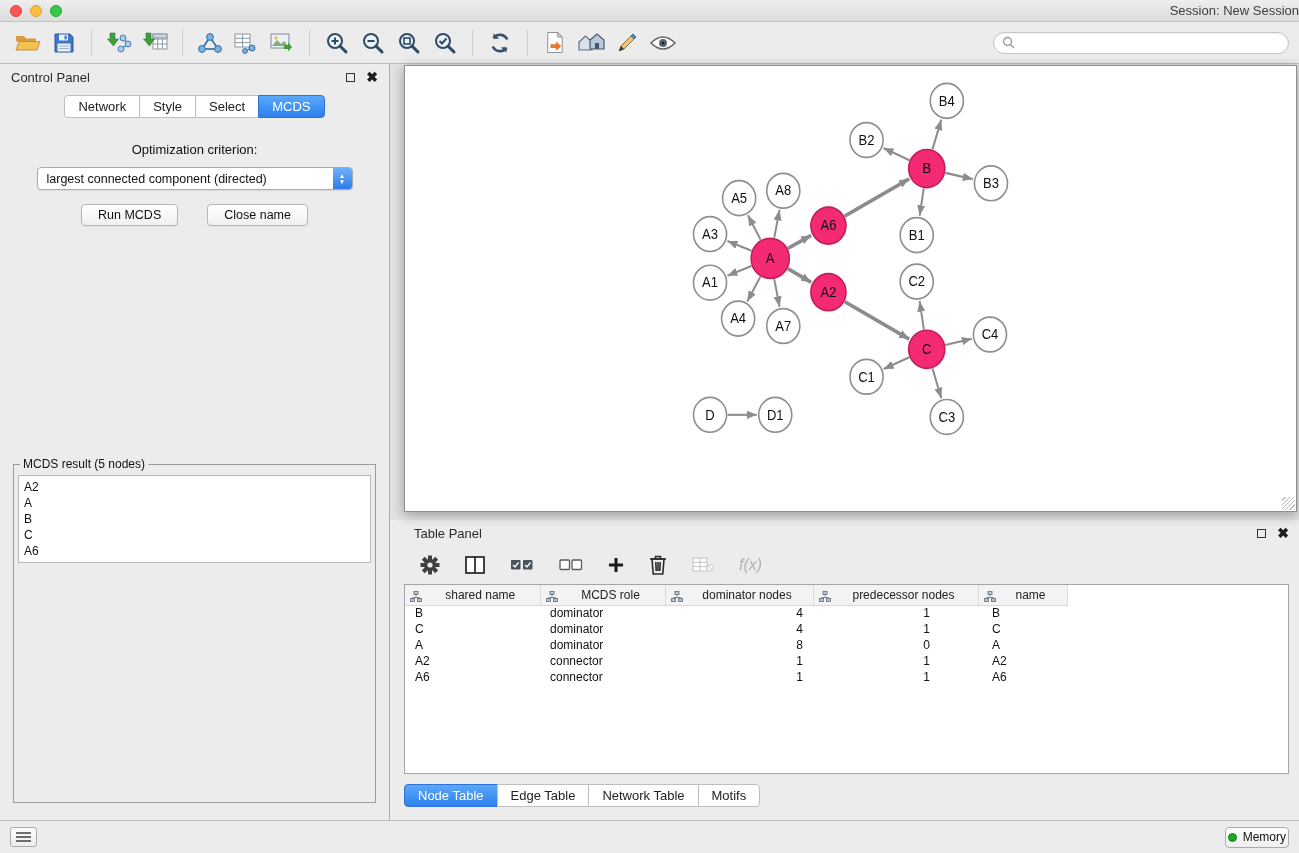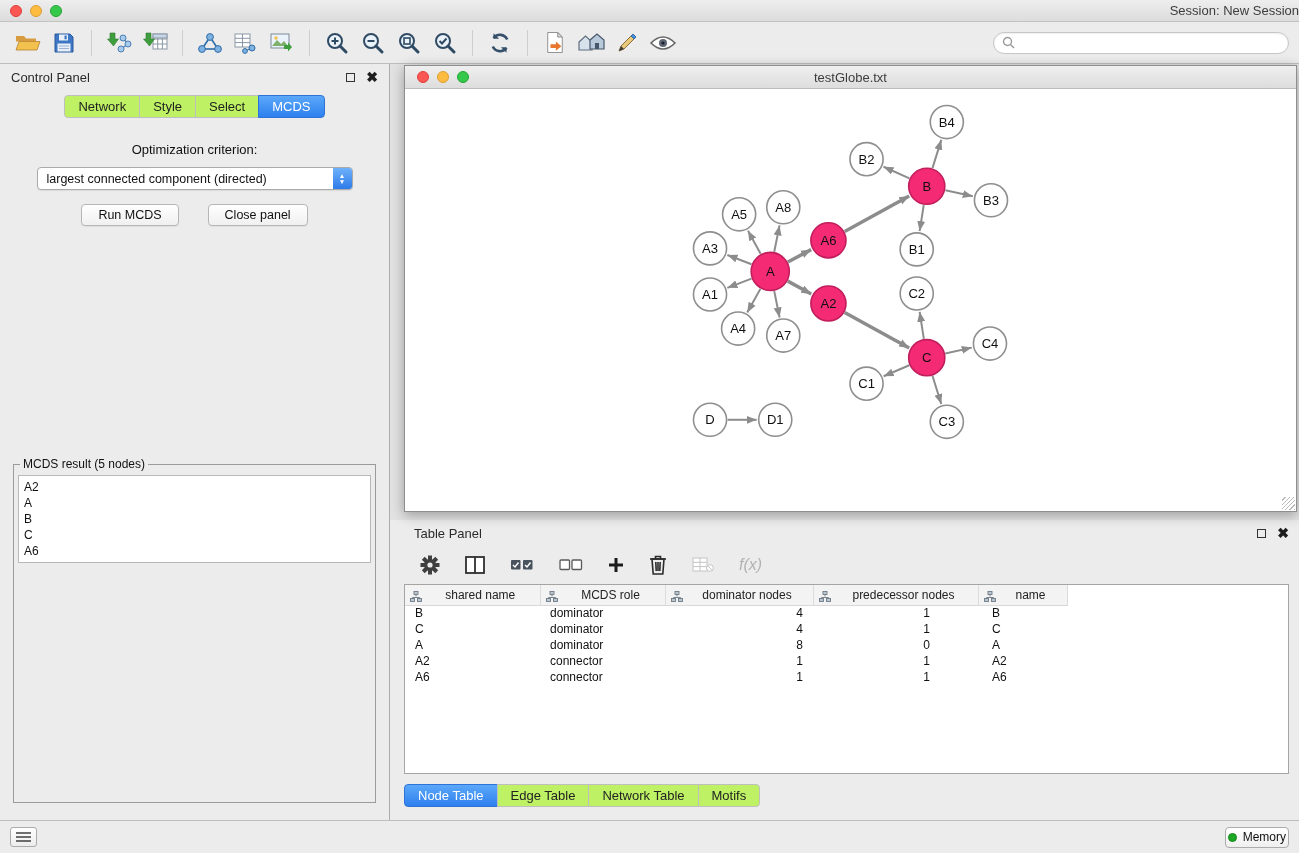--- a/index.html
+++ b/index.html
@@ -19,21 +19,21 @@
   .search-wrap{margin-left:auto;width:296px;height:22px;background:#fff;border:1px solid #c6c6c6;border-radius:12px;display:flex;align-items:center;padding:0 8px;gap:5px;box-shadow:inset 0 1px 2px rgba(0,0,0,.07)}
   .search-wrap input{border:none;outline:none;flex:1;font-size:12px;background:transparent;font-family:"Liberation Sans",sans-serif}
   
   .content{display:flex;height:756px}
   .control-panel{width:390px;background:#ececec;border-right:1px solid #acacac;display:flex;flex-direction:column;flex:none}
   .panel-header{height:26px;display:flex;align-items:center;padding:0 11px;font-size:13px;color:#2b2b2b;flex:none}
   .panel-controls{margin-left:auto;display:flex;gap:11px;align-items:center}
   .float-box{width:9px;height:9px;border:1.5px solid #333;display:inline-block}
   .close-x{font-size:14px;font-weight:bold;color:#1d1d1d;line-height:1}
   .cp-tabs{display:flex;justify-content:center;margin-top:5px}
-  .seg-tab{font-size:13px;padding:3px 13px;border:1px solid #bfbfbf;background:#bef264;margin-left:-1px;color:#222;cursor:default;white-space:nowrap}
+  .seg-tab{font-size:13px;padding:3px 13px;border:1px solid #bfbfbf;background:#ffffff;margin-left:-1px;color:#222;cursor:default;white-space:nowrap}
   .seg-tab:first-child{border-radius:4px 0 0 4px;margin-left:0}
   .seg-tab:last-child{border-radius:0 4px 4px 0}
   .seg-tab.active{background:linear-gradient(#5ba8fa,#2e80ee);border-color:#2e74d8;color:#fff}
   .opt-label{text-align:center;font-size:13px;color:#101010;margin-top:24px}
   .dropdown{width:316px;height:23px;margin:10px auto 0;background:#fff;border:1px solid #ababab;border-radius:4px;display:flex;align-items:center;overflow:hidden;box-shadow:0 1px 1px rgba(0,0,0,.08)}
   .dropdown-text{flex:1;font-size:12.5px;padding-left:9px;color:#111;white-space:nowrap;overflow:hidden}
   .stepper{width:19px;height:100%;background:linear-gradient(#6fb1fa,#2e7be9);display:flex;flex-direction:column;align-items:center;justify-content:center;color:#fff;font-size:6.5px;line-height:5.5px;flex:none}
   .cp-buttons{display:flex;justify-content:center;gap:29px;margin-top:14px}
   .btn{font-size:12.5px;padding:3px 16px;border:1px solid #b6b6b6;border-radius:4px;background:linear-gradient(#ffffff,#f0f0f0);color:#111;box-shadow:0 1px 1px rgba(0,0,0,.06);cursor:default}
   .mcds-fieldset{margin:auto 13px 17px;border:1px solid #9b9b9b;padding:4px;height:346px;display:flex;flex-direction:column}
@@ -251,45 +251,37 @@
     <div class="opt-label">Optimization criterion:</div>
     <div class="dropdown">
       <span class="dropdown-text">largest connected component (directed)</span>
       <span class="stepper">
           <span>▲</span>
           <span>▼</span>
         </span>
     </div>
     <div class="cp-buttons">
       <button class="btn">Run MCDS</button>
-      <button class="btn">Close panel</button>
+      <button class="btn">Close name</button>
     </div>
     <fieldset class="mcds-fieldset">
       <legend>MCDS result (5 nodes)</legend>
       <div class="result-list">
         <div>A2</div>
         <div>A</div>
         <div>B</div>
         <div>C</div>
         <div>A6</div>
       </div>
     </fieldset>
   </div>
 
   <div class="right-col">
 
     <div class="network-frame">
-      <div class="nw-titlebar">
-        <div class="traffic" style="top:5px;left:12px">
-          <span class="tl red"></span>
-          <span class="tl yellow"></span>
-          <span class="tl green"></span>
-        </div>
-        <span class="nw-title">testGlobe.txt</span>
-      </div>
       <div class="nw-canvas">
           <svg viewBox="0 0 888 421" preserveAspectRatio="none">
             <defs>
               <marker id="arw" viewBox="0 0 10 10" refX="10" refY="5" markerWidth="10" markerHeight="10" orient="auto" markerUnits="userSpaceOnUse">
                 <path d="M0,1 L10,5 L0,9 z" fill="#8c8c8c"></path>
               </marker>
             </defs>
             <line x1="345.3" y1="189.2" x2="321.3" y2="198.4" stroke="#8c8c8c" stroke-width="2" marker-end="url(#arw)"></line>
             <line x1="345.3" y1="174.8" x2="321.3" y2="165.6" stroke="#8c8c8c" stroke-width="2" marker-end="url(#arw)"></line>
             <line x1="354.2" y1="199.4" x2="341.1" y2="222.9" stroke="#8c8c8c" stroke-width="2" marker-end="url(#arw)"></line>

